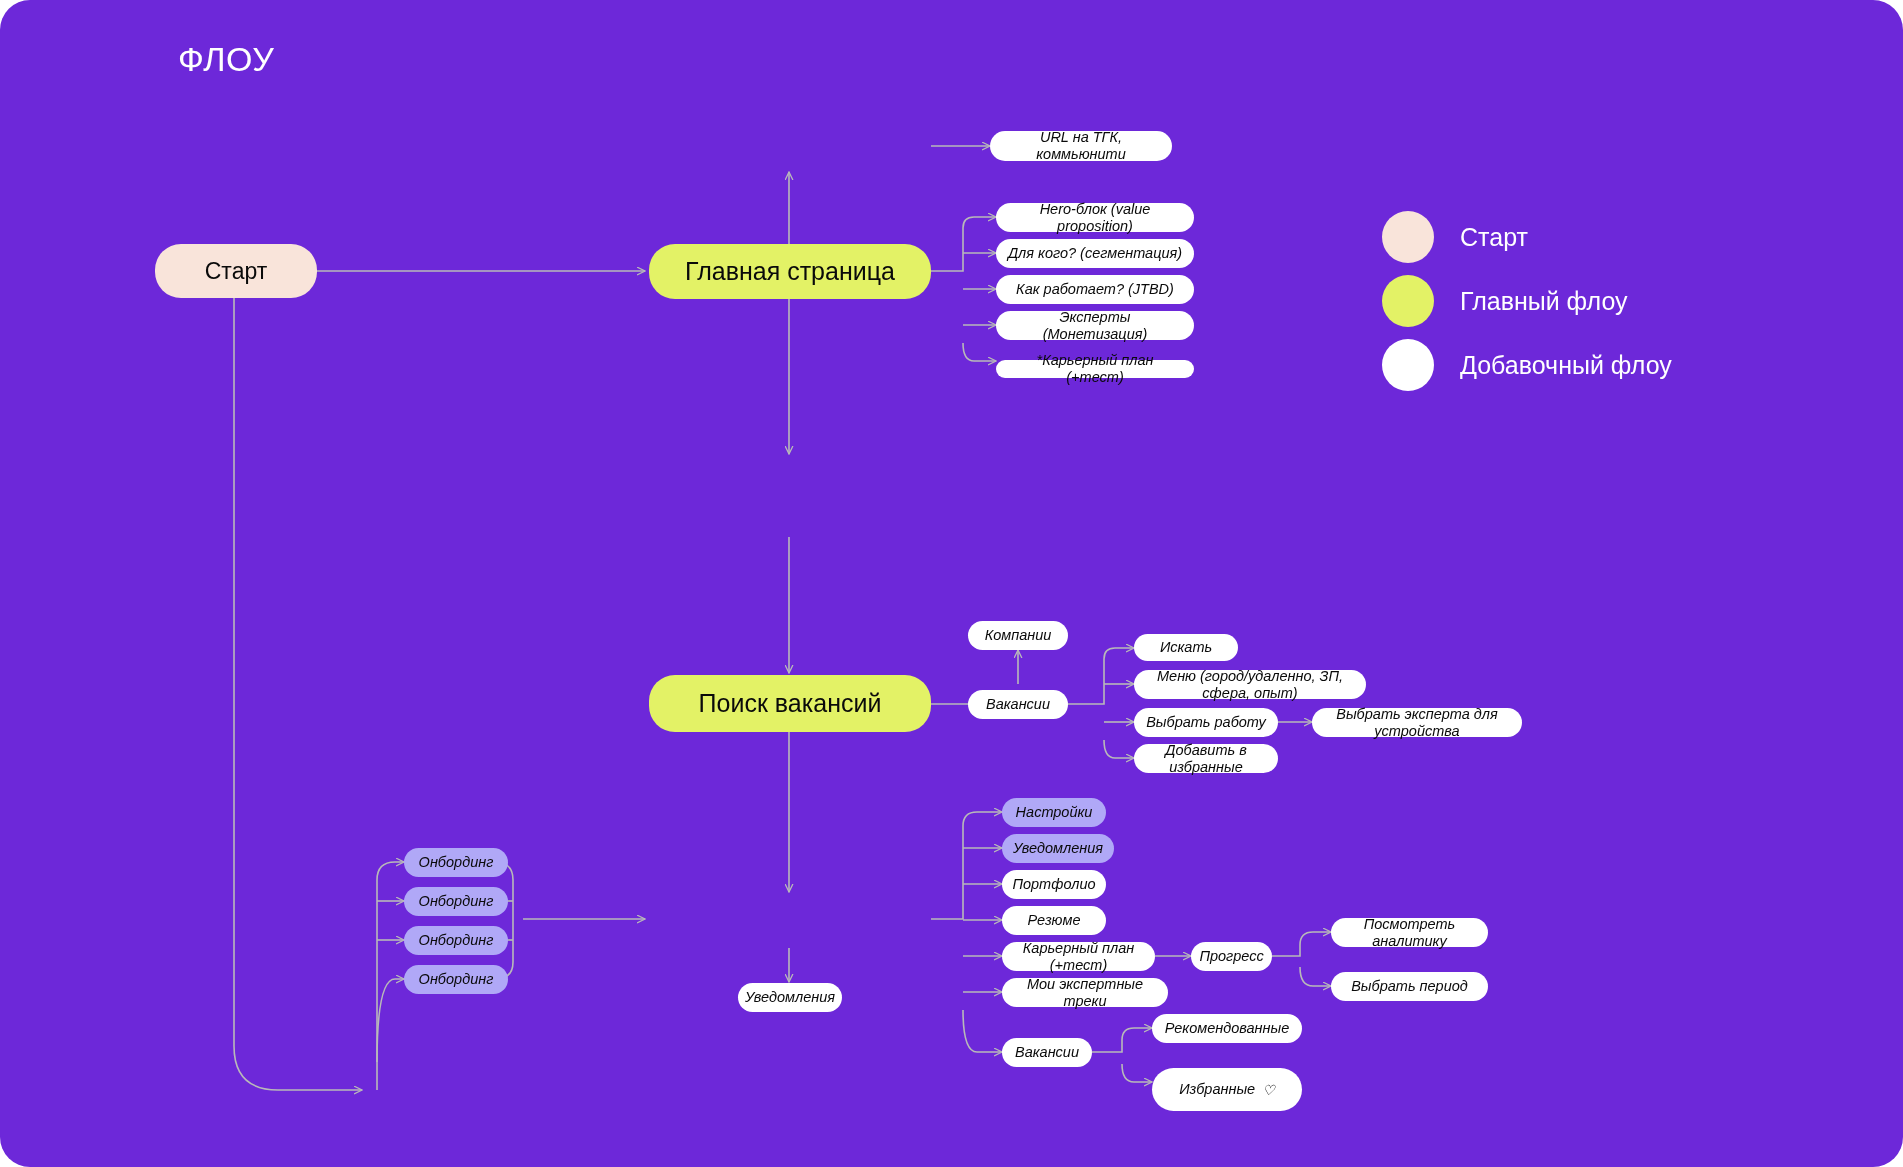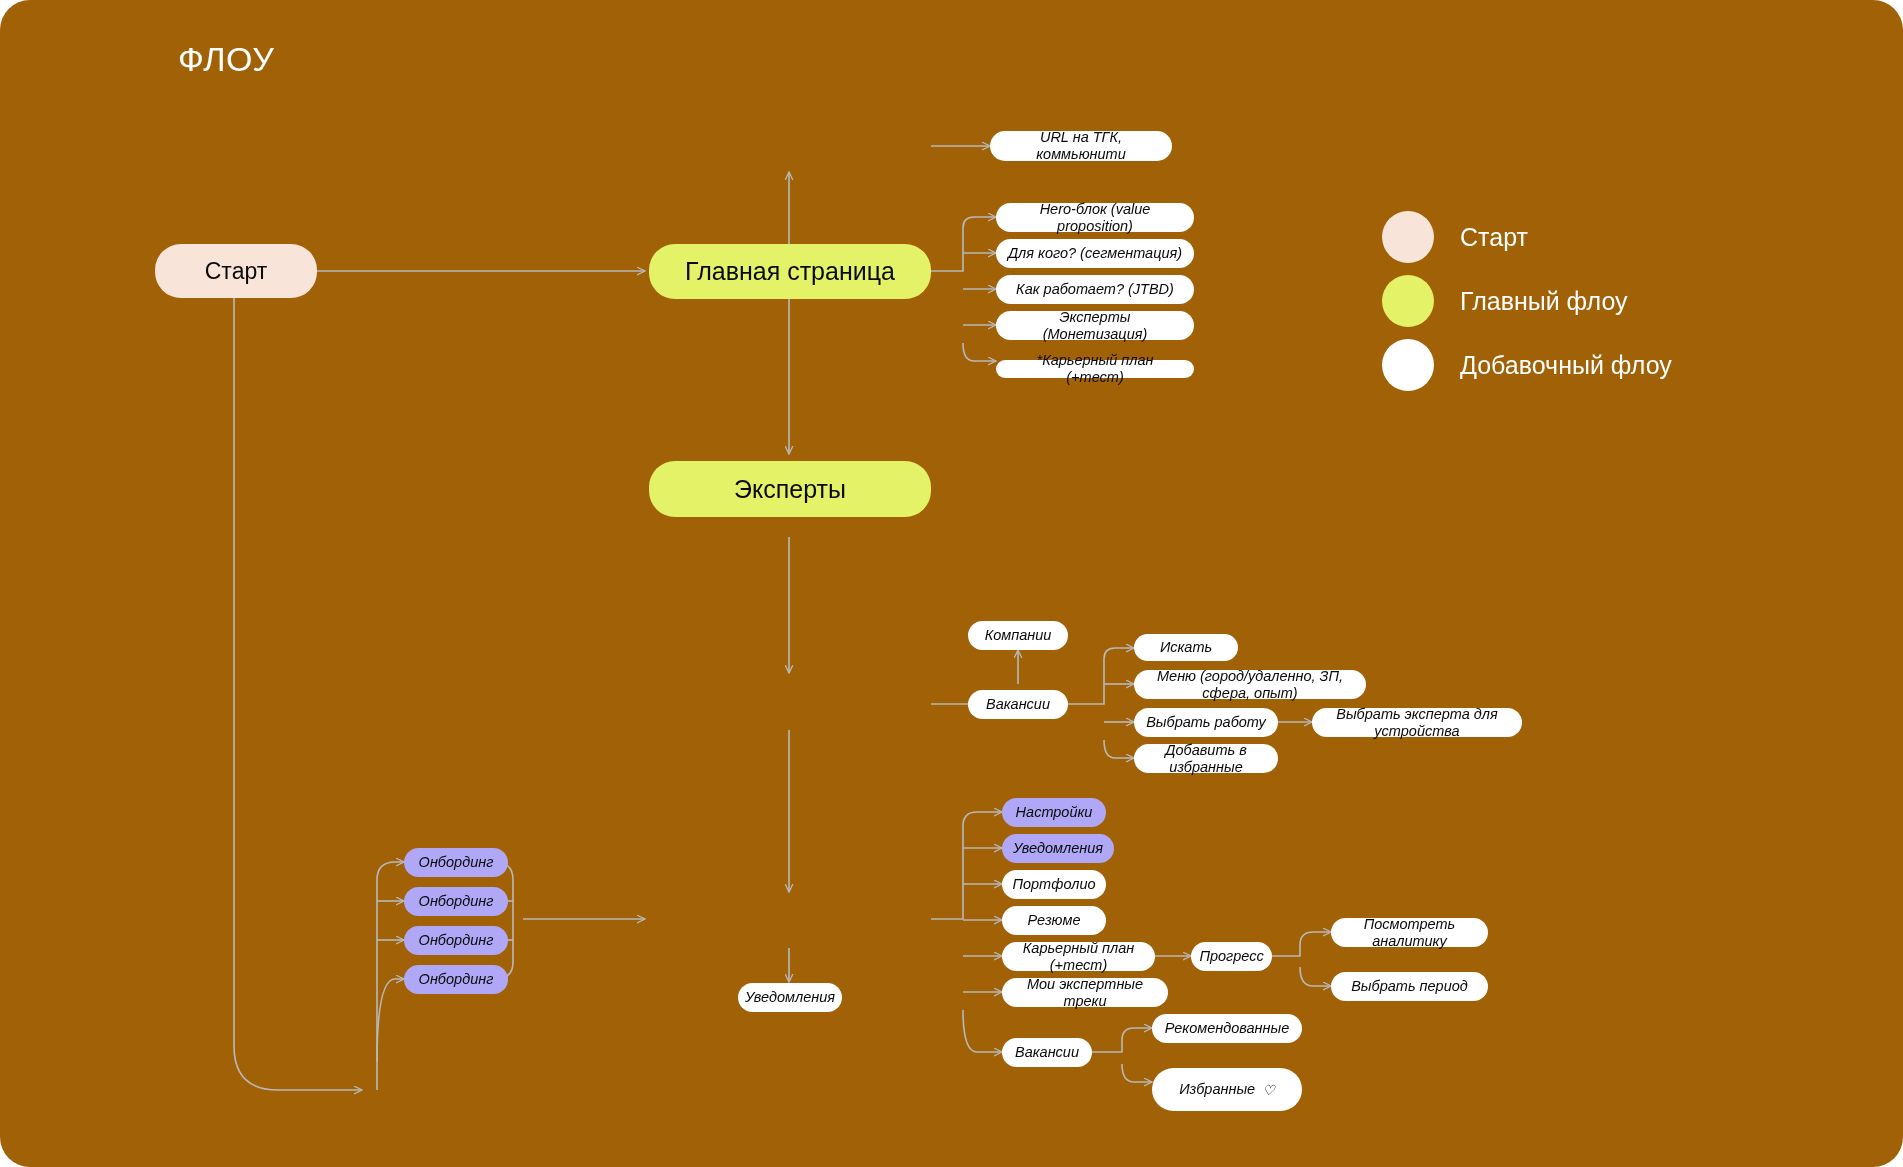--- a/index.html
+++ b/index.html
@@ -8,21 +8,21 @@
     padding: 0;
     background: #ffffff;
   }
   body {
     font-family: "Liberation Sans", sans-serif;
   }
   #canvas {
     position: relative;
     width: 1903px;
     height: 1167px;
-    background: #a16207;
+    background: #6d28d9;
     border-radius: 30px;
     overflow: hidden;
   }
   #edges {
     position: absolute;
     left: 0;
     top: 0;
     width: 1903px;
     height: 1167px;
     pointer-events: none;
@@ -217,24 +217,24 @@
     <div class="node sub c-add" style="left:996px; top:275px; width:198px; height:29px;">
       <span>Как работает? (JTBD)</span>
     </div>
     <div class="node sub c-add" style="left:996px; top:311px; width:198px; height:29px;">
       <span>Эксперты (Монетизация)</span>
     </div>
     <div class="node sub c-add" style="left:996px; top:360px; width:198px; height:18px;">
       <span>*Карьерный план (+тест)</span>
     </div>
 
-    <div class="node main c-main" style="left:649px; top:461px; width:282px; height:56px;">
-      <span>Эксперты</span>
-    </div>
-
+
+    <div class="node main c-main" style="left:649px; top:675px; width:282px; height:57px;">
+      <span>Поиск вакансий</span>
+    </div>
 
     <div class="node sub c-add" style="left:968px; top:621px; width:100px; height:29px;">
       <span>Компании</span>
     </div>
 
     <div class="node sub c-add" style="left:968px; top:690px; width:100px; height:29px;">
       <span>Вакансии</span>
     </div>
 
     <div class="node sub c-add" style="left:1134px; top:634px; width:104px; height:27px;">

